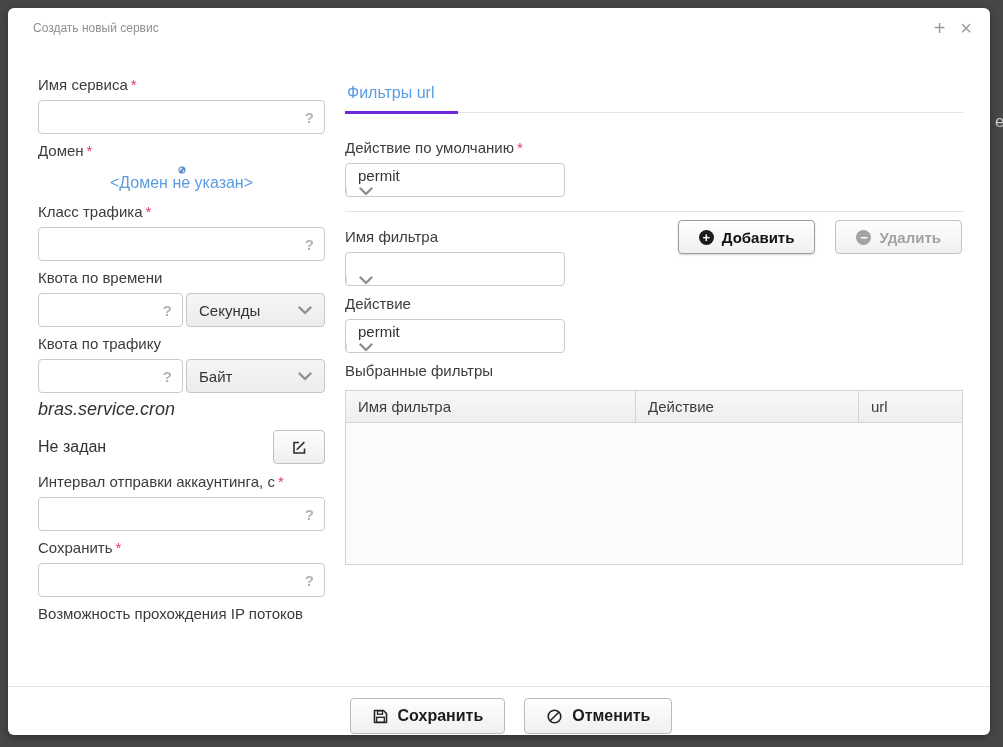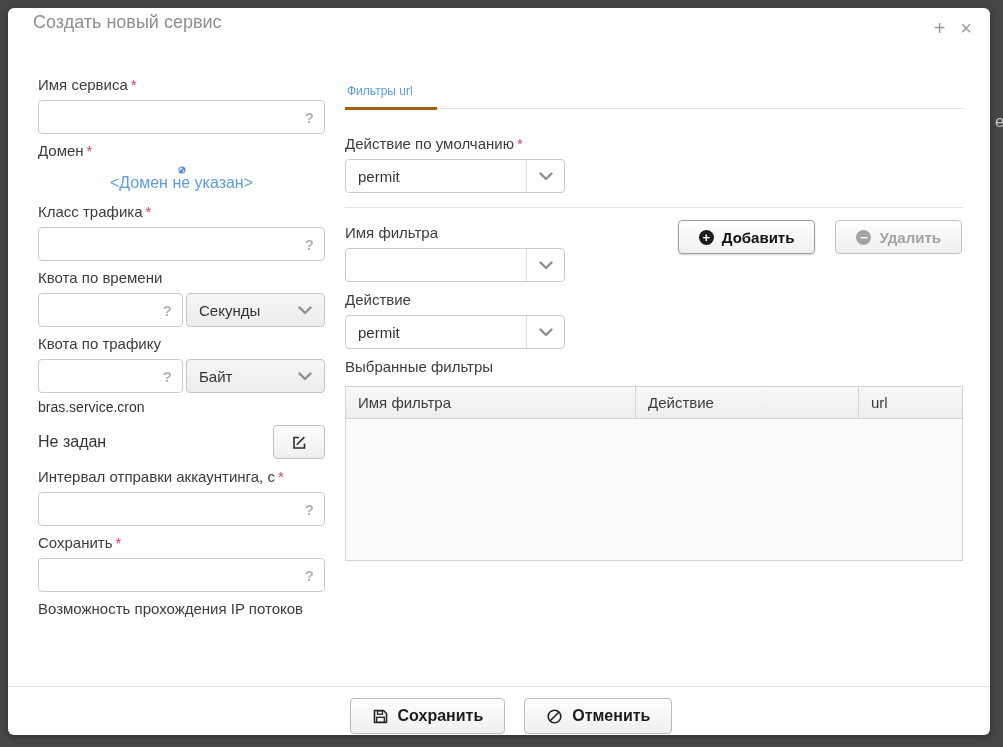--- a/index.html
+++ b/index.html
@@ -6,21 +6,21 @@
   html,body { width:1003px; height:747px; }
   body { font-family:"Liberation Sans","DejaVu Sans",sans-serif; }
 
   .stage { position:relative; width:1003px; height:747px; background:#474747; overflow:hidden; }
 
   .bg-fragment { position:absolute; left:995px; top:112px; color:#c9c9c9; font-size:17px; }
 
   .dialog { position:absolute; left:8px; top:8px; width:982px; height:727px;
             background:#ffffff; border-radius:6px; box-shadow:0 2px 8px rgba(0,0,0,.35); }
 
-  .title { position:absolute; left:25px; top:4px; font-size:18px; color:#8f8f8f; }
+  .title { position:absolute; left:25px; top:13px; font-size:12px; color:#8f8f8f; }
   .tools { position:absolute; right:18px; top:9px; display:flex; gap:15px; }
   .tool { color:#9b9b9b; font-size:20px; line-height:22px; cursor:pointer; }
 
   
   .lbl { font-size:15px; color:#3c3c3c; height:21px; line-height:21px; margin-bottom:5px; white-space:nowrap; }
   .req { color:#e0347c; margin-left:3px; }
 
   .input { position:relative; height:34px; border:1px solid #cbcbcb; border-radius:4px;
            background:#fff; margin-bottom:6px; }
   .q { position:absolute; right:10px; top:8px; color:#b3b3b3; font-weight:bold; font-size:15px; }
@@ -39,36 +39,36 @@
                          font-size:15px; color:#333; white-space:nowrap; overflow:hidden; }
   .sel-white .trigger { width:38px; border-left:1px solid #dcdcdc; display:flex;
                         align-items:center; justify-content:center; }
 
   
   .col-left { position:absolute; left:30px; top:66px; width:287px; }
 
   .domain-row { display:flex; align-items:center; gap:0; height:26px; margin:3px 0 9px 0;flex-direction:column; }
   .domain-link { font-size:16px; color:#5b9ce1; text-decoration:none; cursor:pointer; }
 
-  .cron-name { font-size:14px; color:#333; margin:4px 0 10px 0; }
+  .cron-name { font-size:18px; color:#333; margin:4px 0 10px 0;font-style:italic; }
   .cron-row { display:flex; align-items:center; margin-bottom:7px;justify-content:space-between; }
   .cron-val { font-size:16px; color:#333; }
   .edit-btn { margin-left:auto; width:52px; height:34px; background:linear-gradient(#fdfdfd,#efefef);
               border:1px solid #c2c2c2; border-radius:4px; display:flex; align-items:center;
               justify-content:center; cursor:pointer; }
 
   
   .col-right { position:absolute; left:337px; top:74px; width:618px; }
 
   .tabbar { display:flex; align-items:flex-end; border-bottom:1px solid #e2e2e2; }
-  .tab { padding:2px 24px 9px 2px; border-bottom:3px solid #a16207; margin-bottom:-2px;
-         font-size:12px; color:#5b9ce1; cursor:pointer; }
+  .tab { padding:2px 24px 9px 2px; border-bottom:3px solid #6d28d9; margin-bottom:-2px;
+         font-size:16px; color:#5b9ce1; cursor:pointer; }
 
   .mt-label { margin-top:24px; }
-  .w220 { width:220px; }
+  .w220 { width:220px;flex-direction:column; }
   .divider { border:none; border-top:1px solid #e2e2e2; margin-top:14px; }
   .sect-label { margin-top:14px; }
   .tight-label { margin-top:7px; }
 
   .btn-row { position:absolute; top:138px; right:1px; display:flex; gap:20px; }
   .btn { height:34px; display:flex; align-items:center; gap:8px; padding:0 20px;
          background:linear-gradient(#fefefe,#f0f0f0); border:1px solid #c2c2c2;
          border-radius:4px; font-size:15px; font-weight:600; cursor:pointer; }
   .btn-add { border-color:#9d9d9d; box-shadow:0 1px 2px rgba(0,0,0,.18); color:#111; }
   .btn-del { color:#a3a3a3; cursor:default; }

